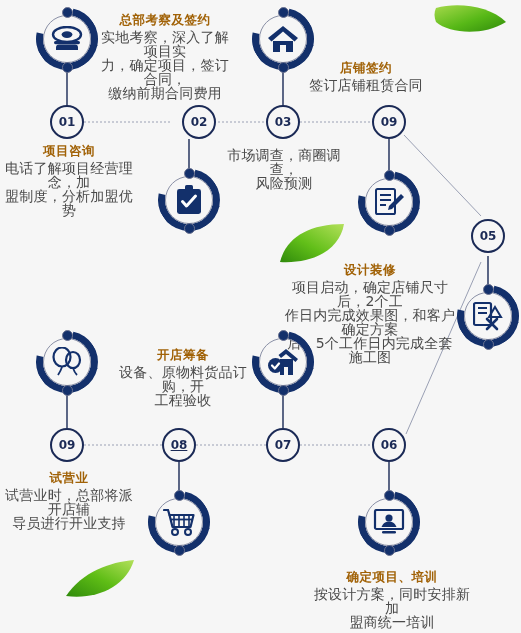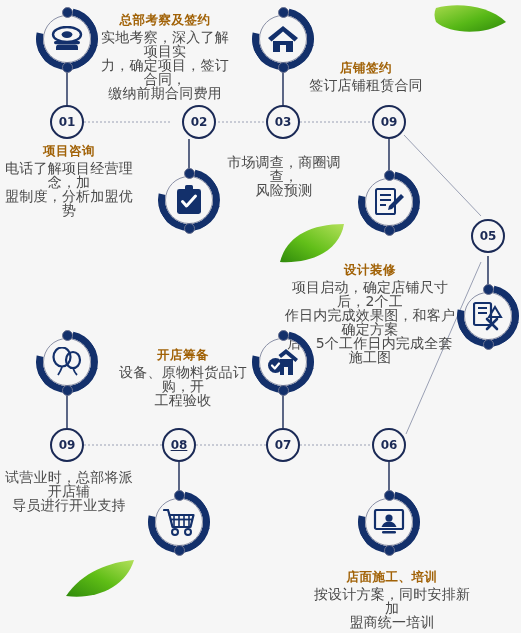--- a/index.html
+++ b/index.html
@@ -298,47 +298,48 @@
   </div>
 
   <div class="block" style="left:96px;top:12px;width:138px;">
     <p class="ttl">总部考察及签约</p>
     <p class="dsc" style="white-space:pre-line;">实地考察，深入了解项目实
 力，确定项目，签订合同，
 缴纳前期合同费用</p>
   </div>
 
   <div class="block" style="left:222px;top:148px;width:124px;">
-    <p class="dsc" style="white-space:pre-line;margin-top:7px;">市场调查，商圈调查，
+    <p class="dsc" style="white-space:pre-line;">市场调查，商圈调查，
 风险预测</p>
   </div>
 
   <div class="block" style="left:304px;top:60px;width:124px;">
     <p class="ttl">店铺签约</p>
     <p class="dsc" style="white-space:pre-line;">签订店铺租赁合同</p>
   </div>
 
   <div class="block" style="left:282px;top:262px;width:176px;">
     <p class="ttl">设计装修</p>
     <p class="dsc" style="white-space:pre-line;">项目启动，确定店铺尺寸后，2个工
 作日内完成效果图，和客户确定方案
 后，5个工作日内完成全套施工图</p>
   </div>
 
   <div class="block" style="left:312px;top:569px;width:160px;">
-    <p class="ttl">店面施工、培训</p>
+    <p class="ttl">确定项目、培训</p>
     <p class="dsc" style="white-space:pre-line;">按设计方案，同时安排新加
 盟商统一培训</p>
   </div>
 
 
   <div class="block" style="left:112px;top:347px;width:142px;">
     <p class="ttl">开店筹备</p>
     <p class="dsc" style="white-space:pre-line;">设备、原物料货品订购，开
 工程验收</p>
   </div>
 
   <div class="block" style="left:2px;top:470px;width:134px;">
+    <p class="ttl">试营业</p>
     <p class="dsc" style="white-space:pre-line;">试营业时，总部将派开店辅
 导员进行开业支持</p>
   </div>
 
 </div>
 
 </body></html>

